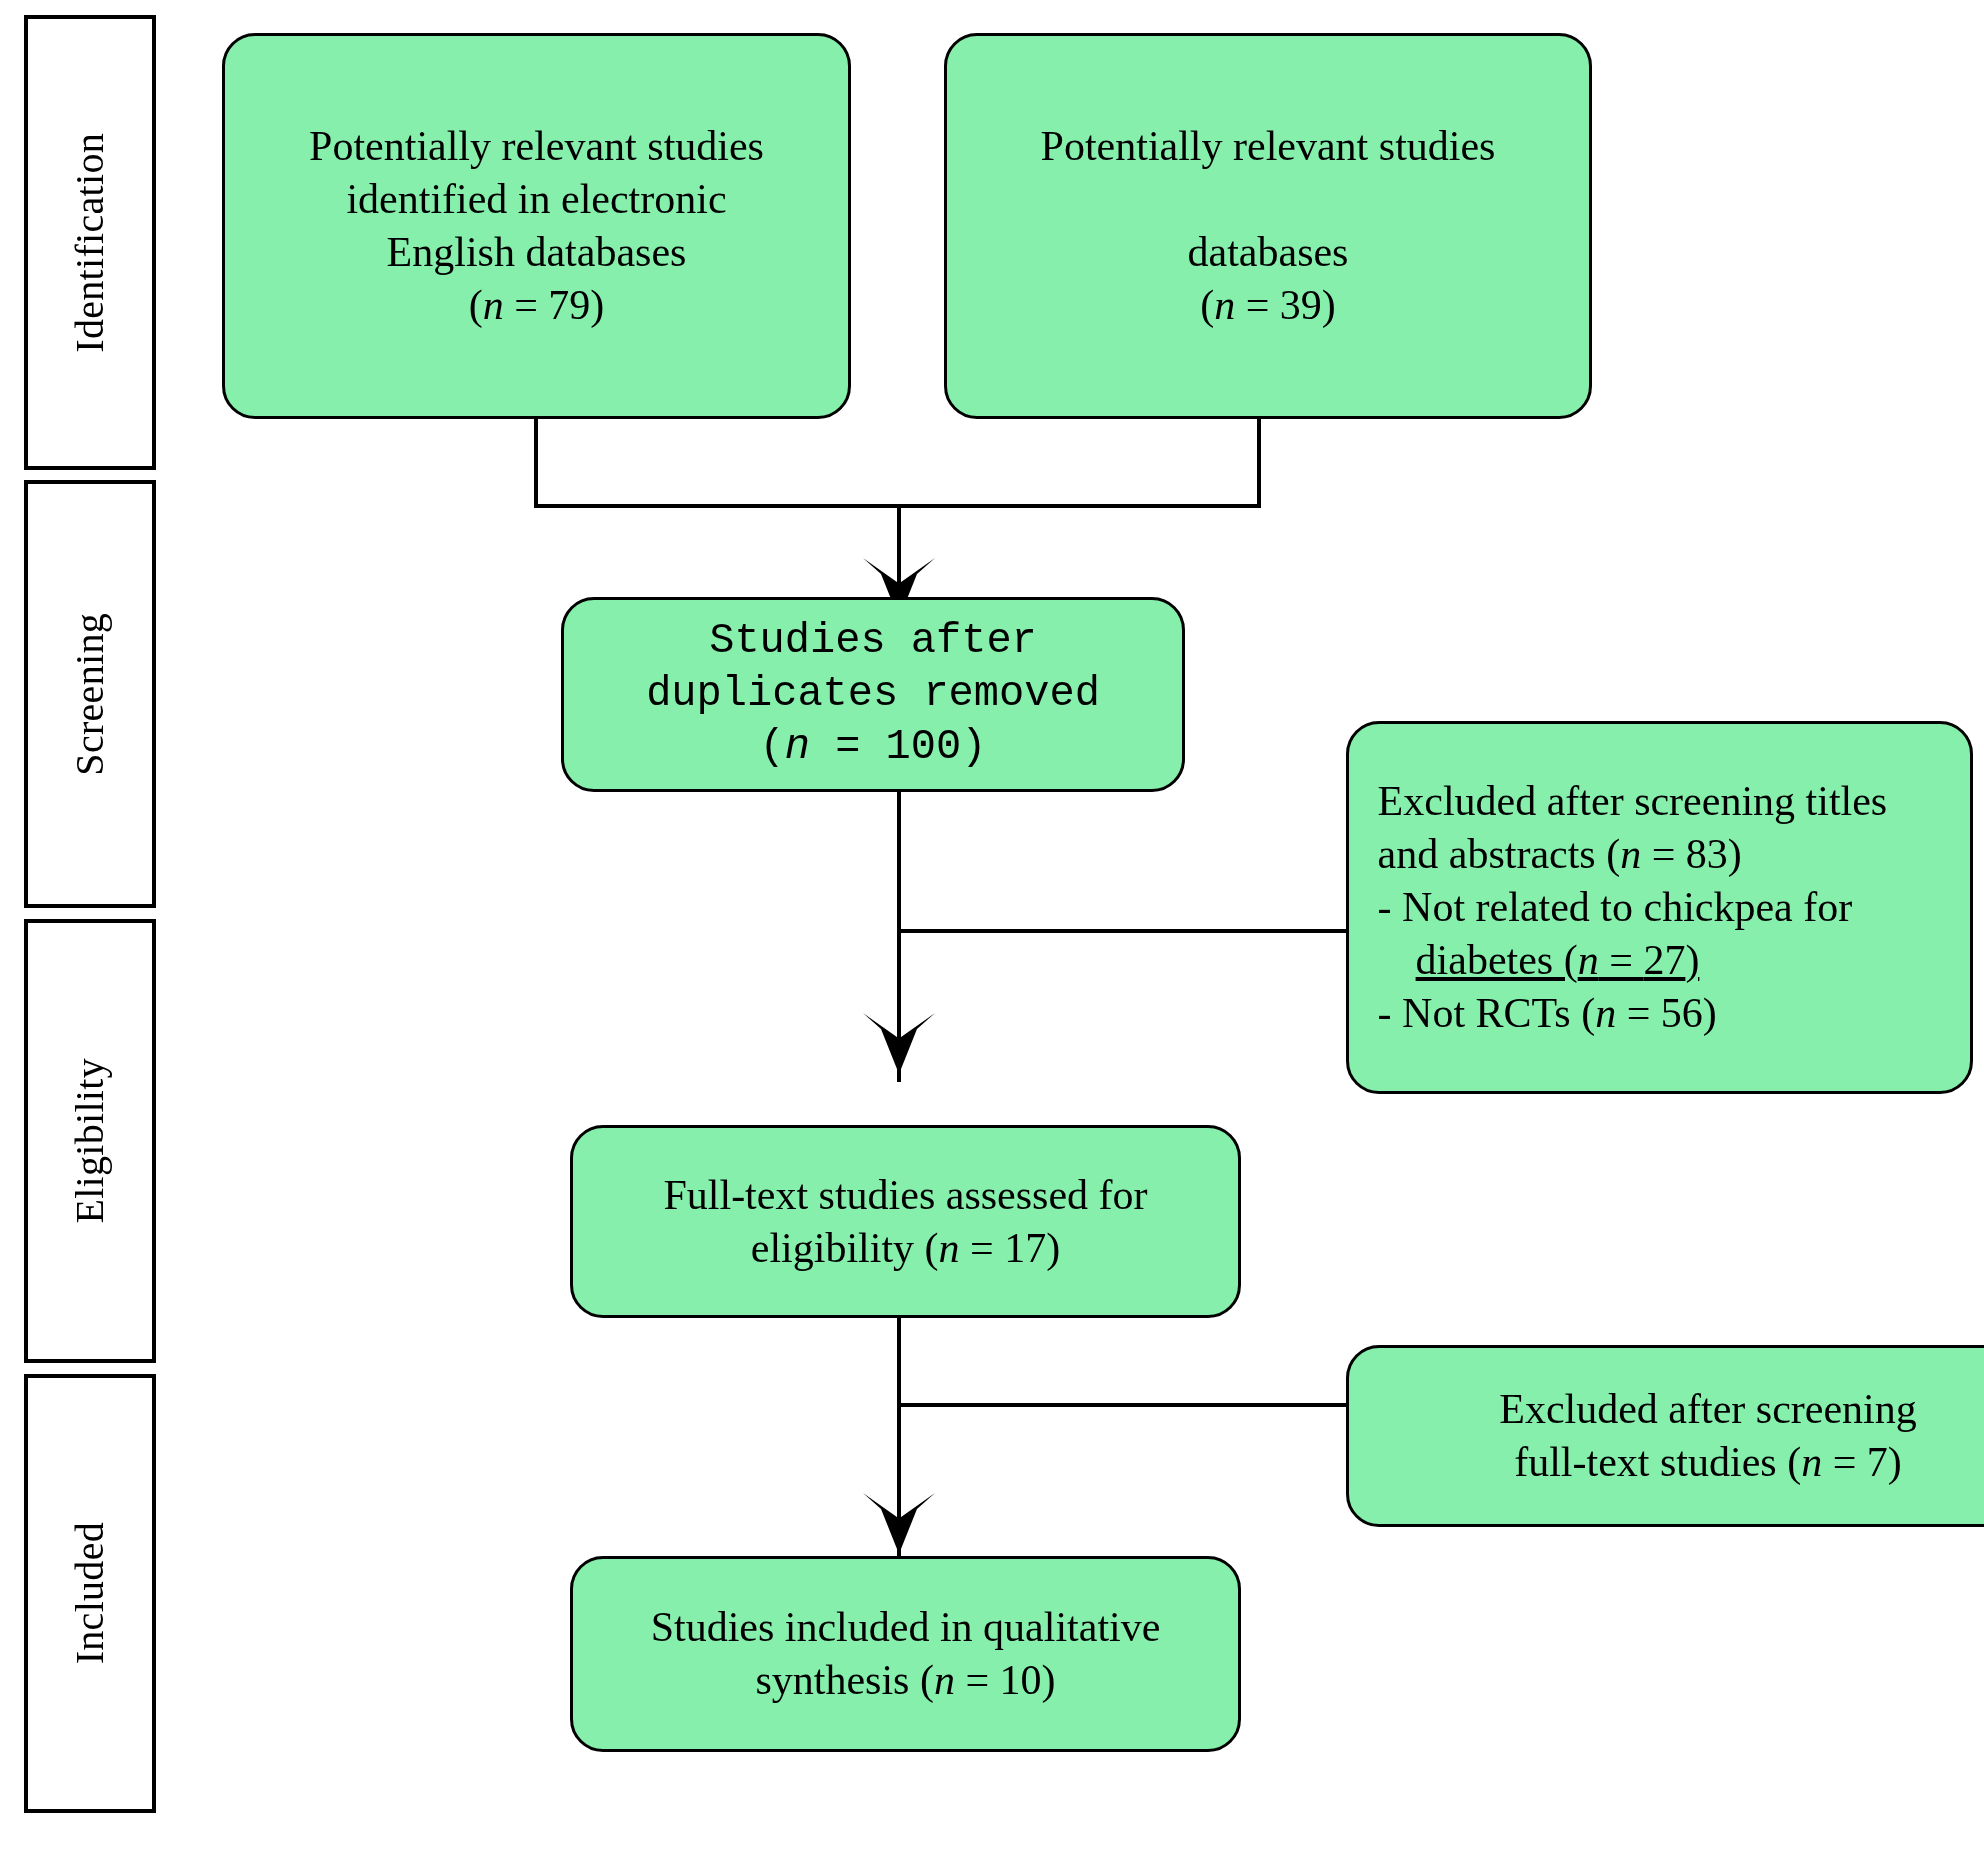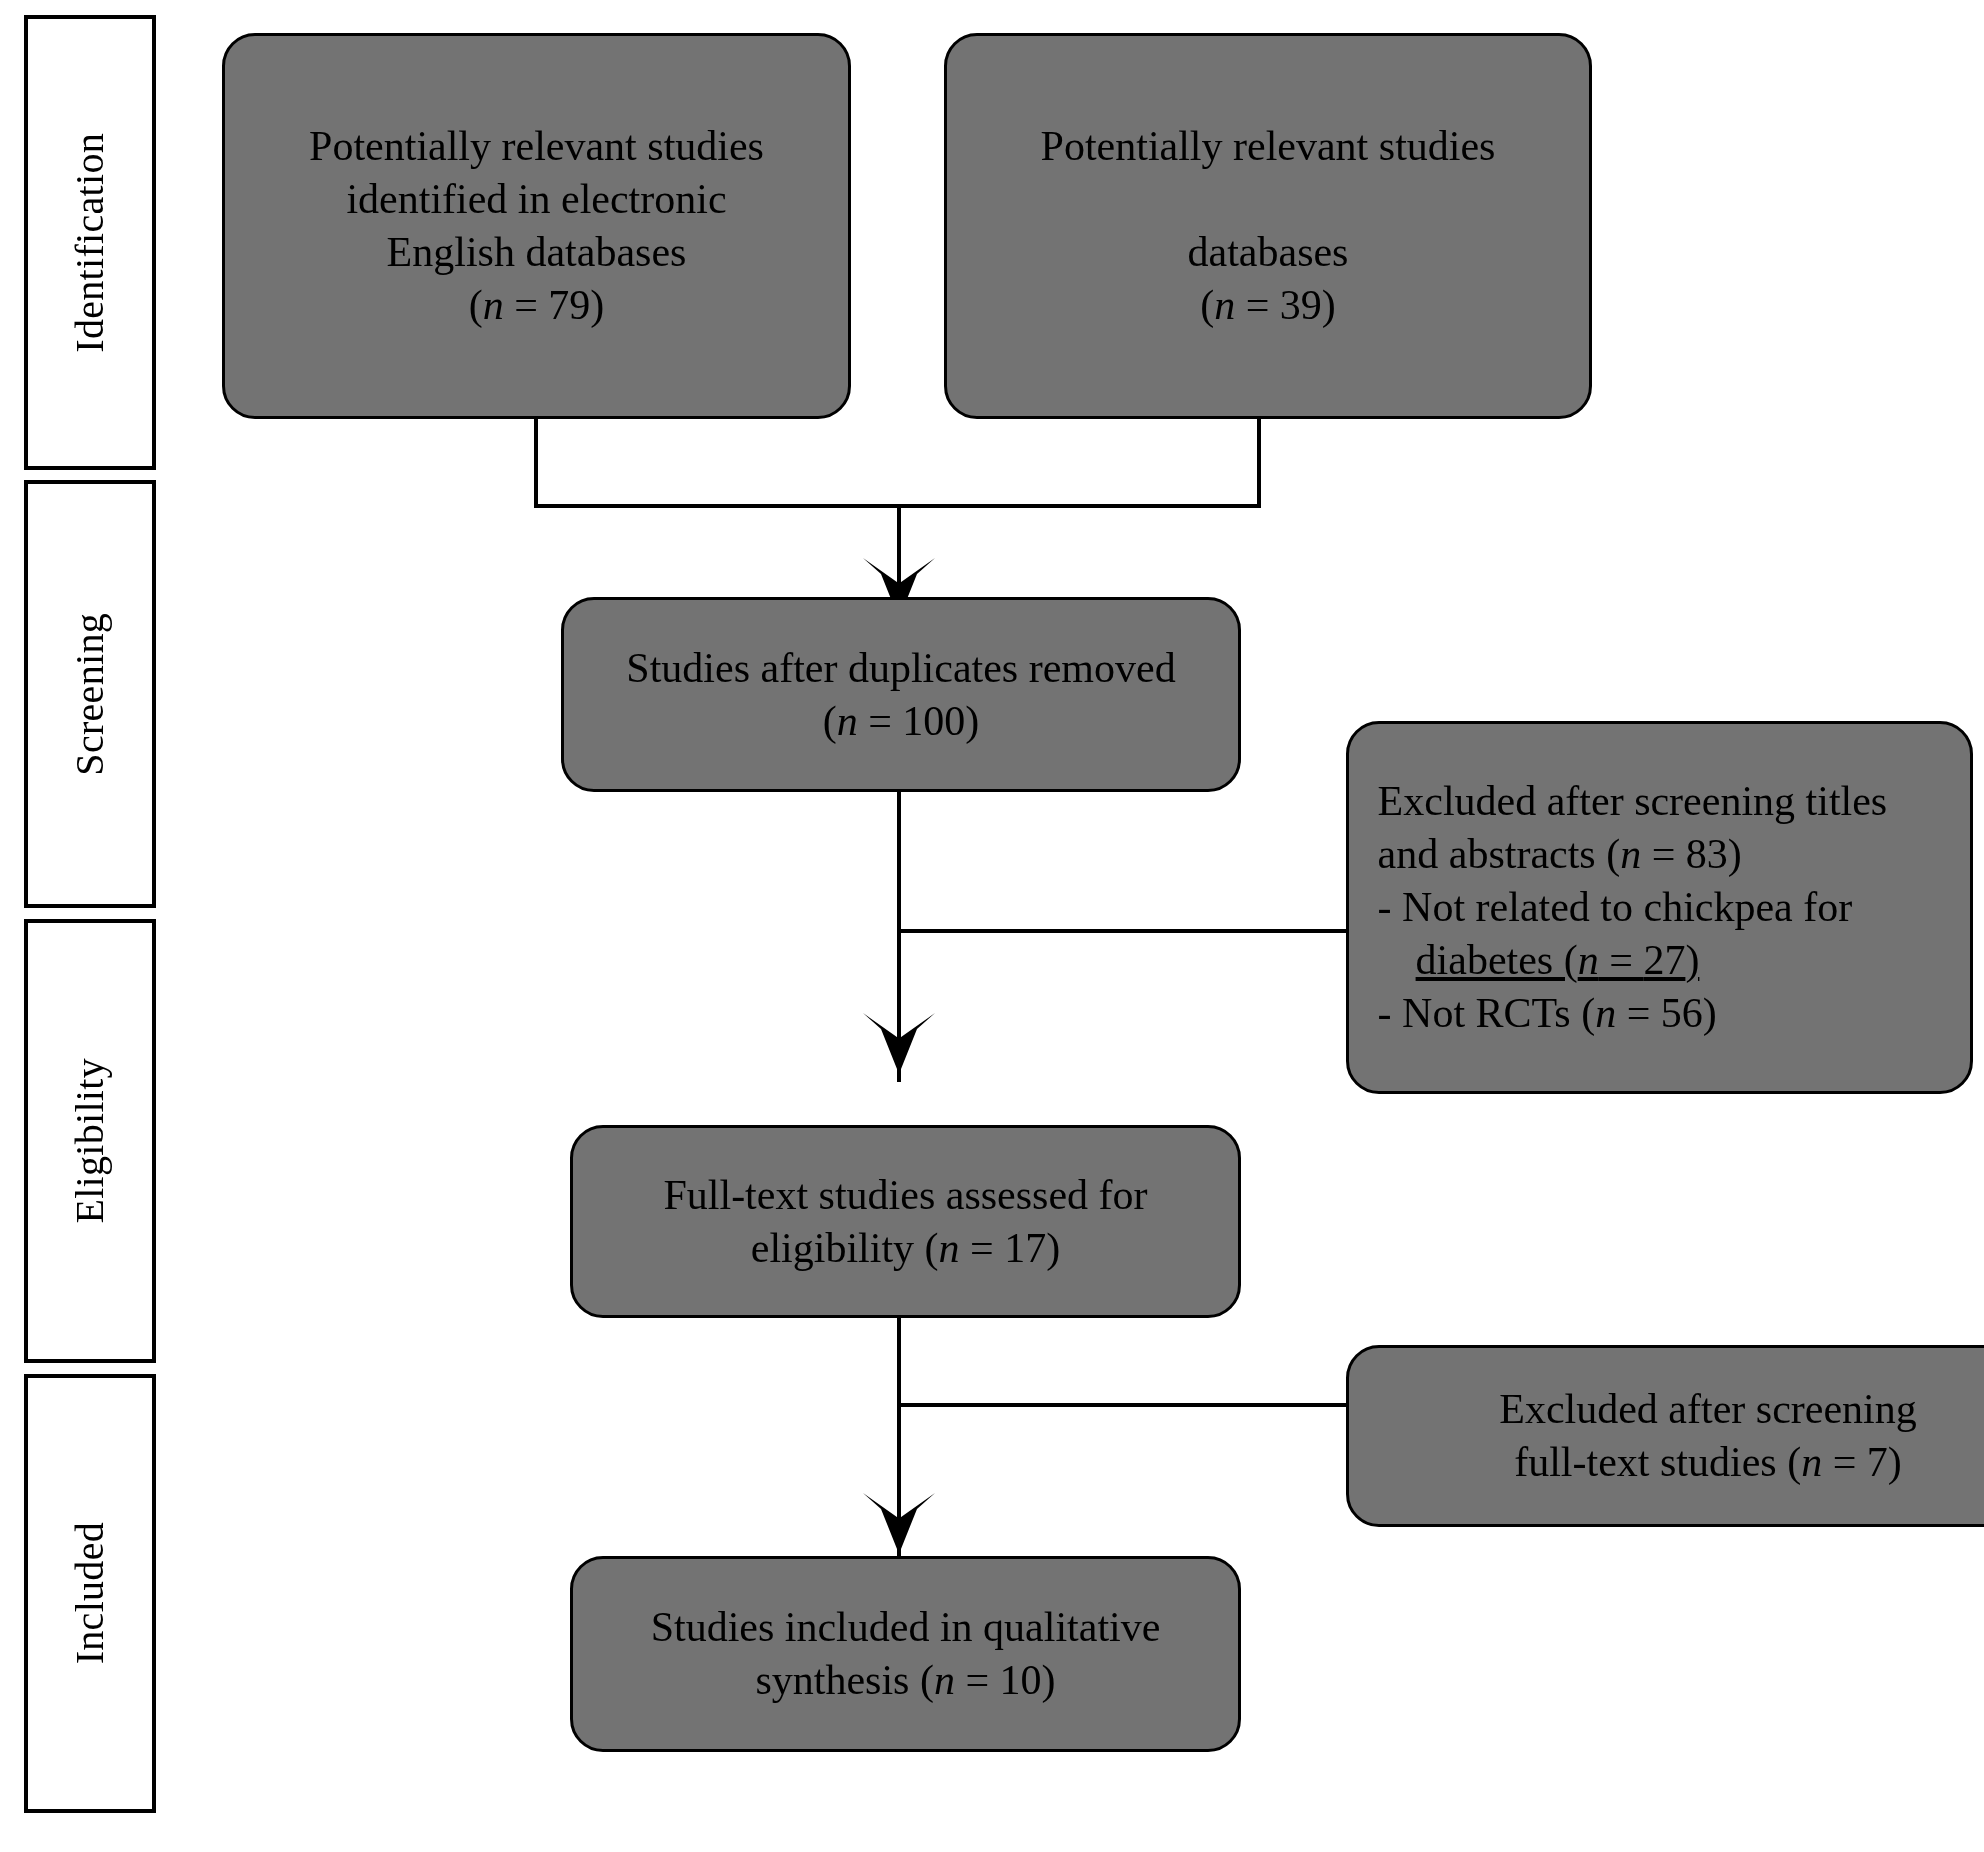--- a/index.html
+++ b/index.html
@@ -37,21 +37,21 @@
     white-space: nowrap;
     color: #000;
   }
 
   
   .flow-box {
     position: absolute;
     box-sizing: border-box;
     border: 3.7px solid #000;
     border-radius: 33px;
-    background: #737373;
+    background: #86efac;
     display: flex;
     align-items: center;
     justify-content: center;
     padding: 9.5px 18px;
   }
   .flow-box .btext {
     font-size: 42px;
     line-height: 1.26;
     text-align: center;
     width: 100%;
@@ -149,21 +149,21 @@
 
   <div class="flow-box" style="left:944px; top:33px; width:648px; height:386px;">
     <div class="btext">
       <span>Potentially relevant studies</span><br>
       <br>
       <span>databases</span><br>
       <span><span>(</span><em class="ital">n</em><span> = </span><span>39</span><span>)</span></span>
     </div>
   </div>
 
-  <div class="flow-box" style="left:561px; top:597px; width:680px; height:195px;">
+  <div class="flow-box" style="left:561px; top:597px; width:624px; height:195px;font-family:Liberation Mono, monospace;">
     <div class="btext">
       <span>Studies after duplicates removed</span><br>
       <span><span>(</span><em class="ital">n</em><span> = </span><span>100</span><span>)</span></span>
     </div>
   </div>
 
   <div class="flow-box align-left" style="left:1346px; top:721px; width:627px; height:373px; padding-left:28.6px; padding-right:6px;">
     <div class="btext">
       <span>Excluded after screening titles</span><br>
       <span><span>and abstracts (</span><em class="ital">n</em><span> = </span><span>83</span><span>)</span></span><br>

